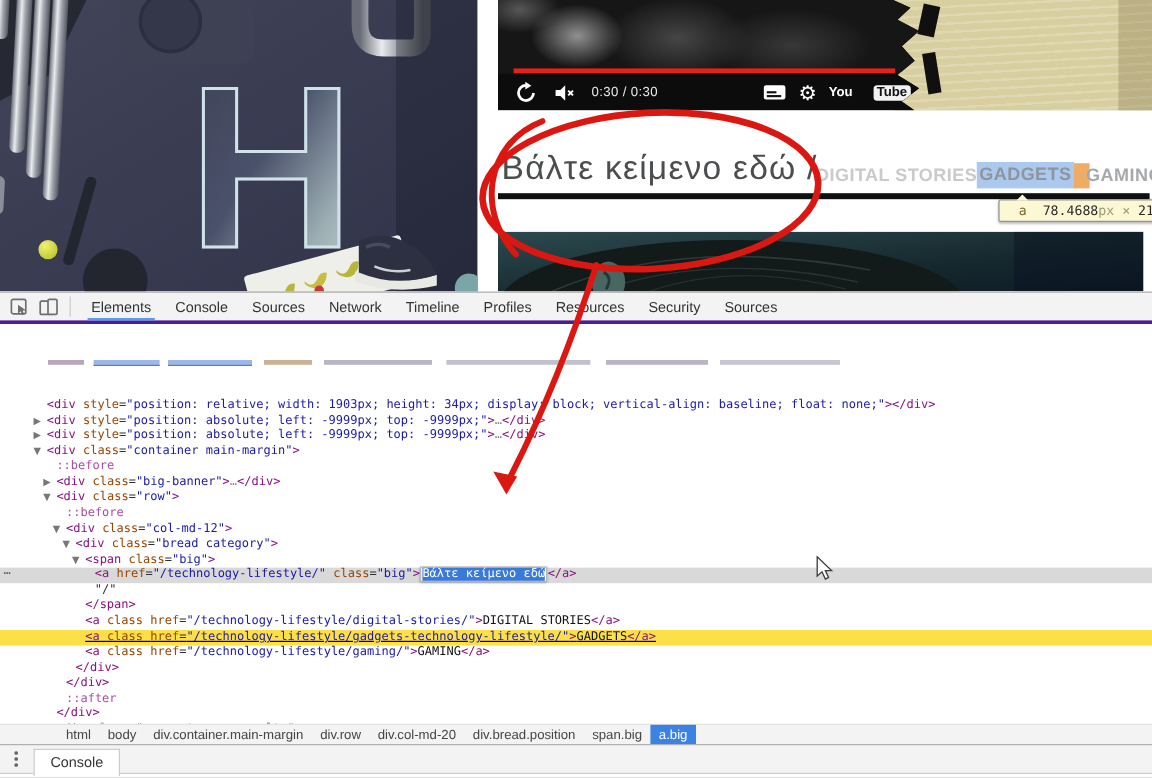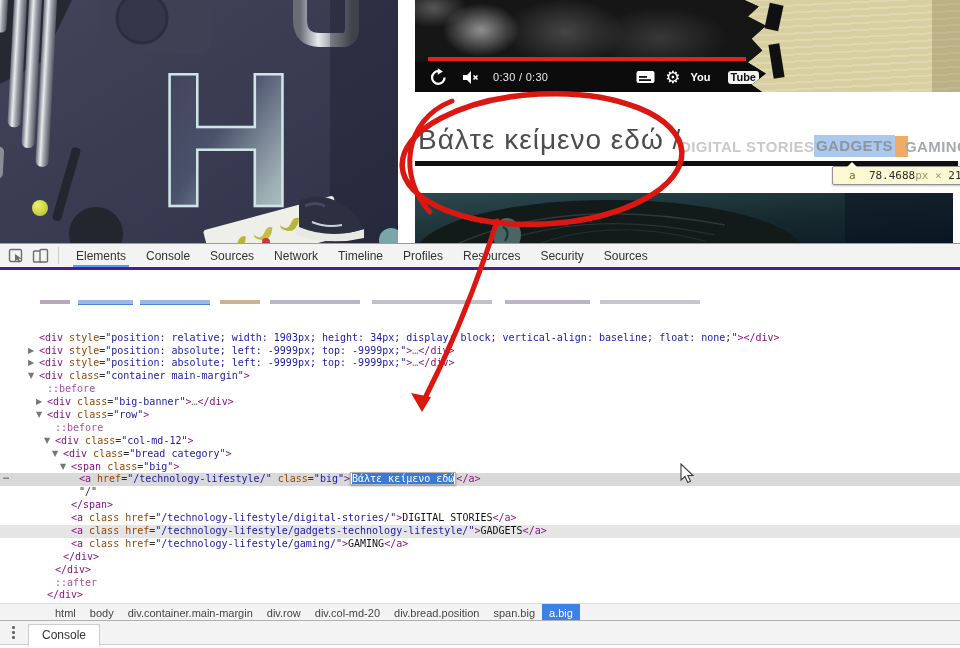--- a/index.html
+++ b/index.html
@@ -67,21 +67,21 @@
   .dt-tabs{display:flex;height:100%;align-items:stretch;}
   .dt-tab{position:relative;padding:0 10px;font-size:12px;color:#333;display:flex;align-items:center;cursor:default;}
   .dt-tab.active:after{content:"";position:absolute;left:7px;right:7px;bottom:0;height:2px;background:#5a9bef;}
 
   .dt-tree{position:relative;height:333px;overflow:hidden;background:#fff;
      font-family:"DejaVu Sans Mono",monospace;font-size:10px;line-height:12.9px;white-space:pre;}
   .clipped-row{height:10px;overflow:hidden;position:relative;}
   .clipped-row span{position:absolute;top:4px;height:4px;display:block;}
   .tr{position:relative;height:12.9px;}
   .tr.sel{background:#d9d9d9;}
-  .tr.hov{background:#e5e5e5;}
+  .tr.hov{background:#fde047;text-decoration:underline;}
   .ar{display:inline-block;width:11px;margin-left:-11px;color:#777;font-size:8px;vertical-align:top;
       font-family:"DejaVu Sans",sans-serif;}
   .sg-tag{color:#881280;}
   .sg-attr{color:#994500;}
   .sg-val{color:#1a1aa6;}
   .sg-def{color:#303030;}
   .sg-txt{color:#121212;}
   .sg-pse{color:#881280;opacity:.75;}
   .sg-ell{color:#888;}
   .mark{position:absolute;left:3px;top:-3px;color:#555;}

